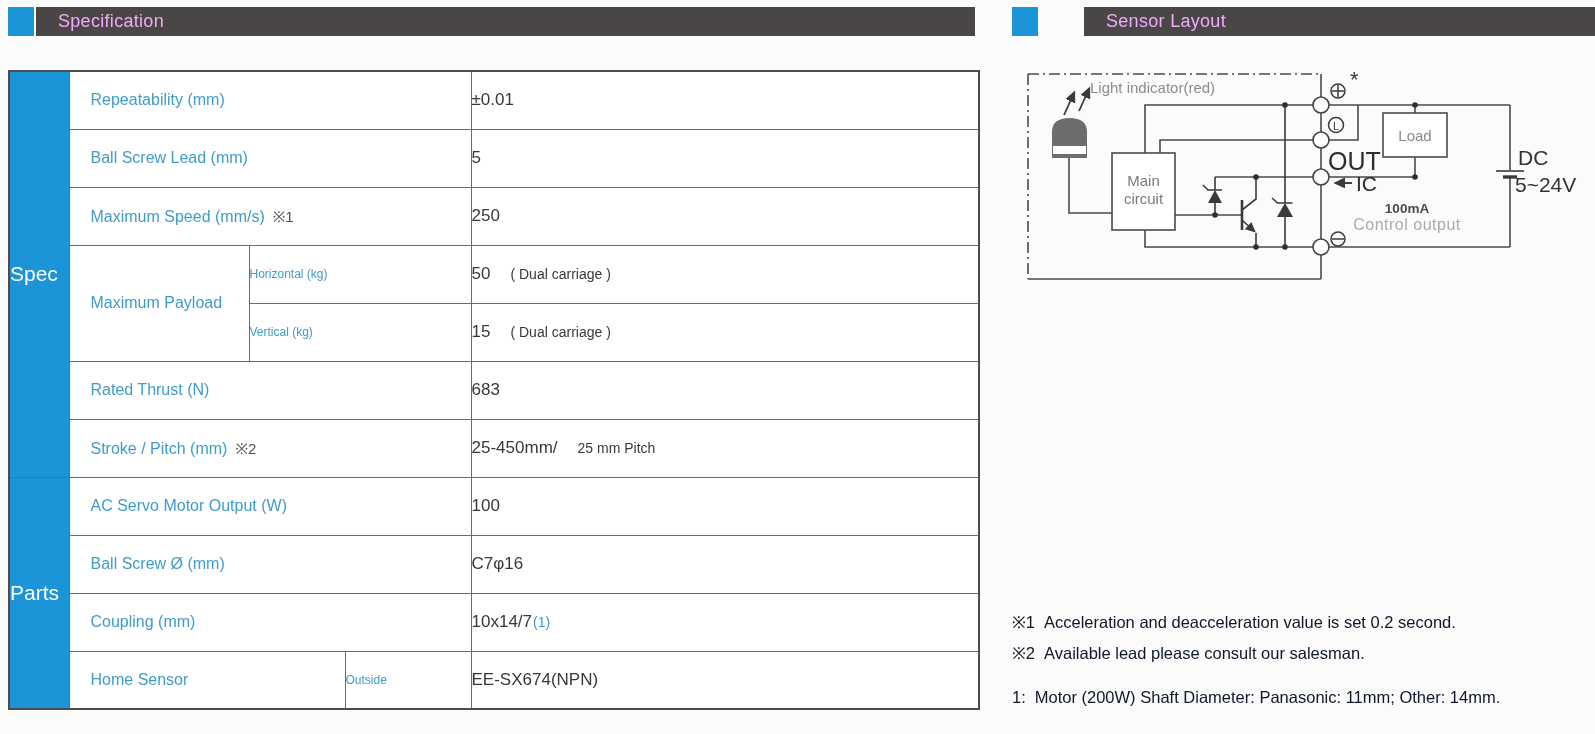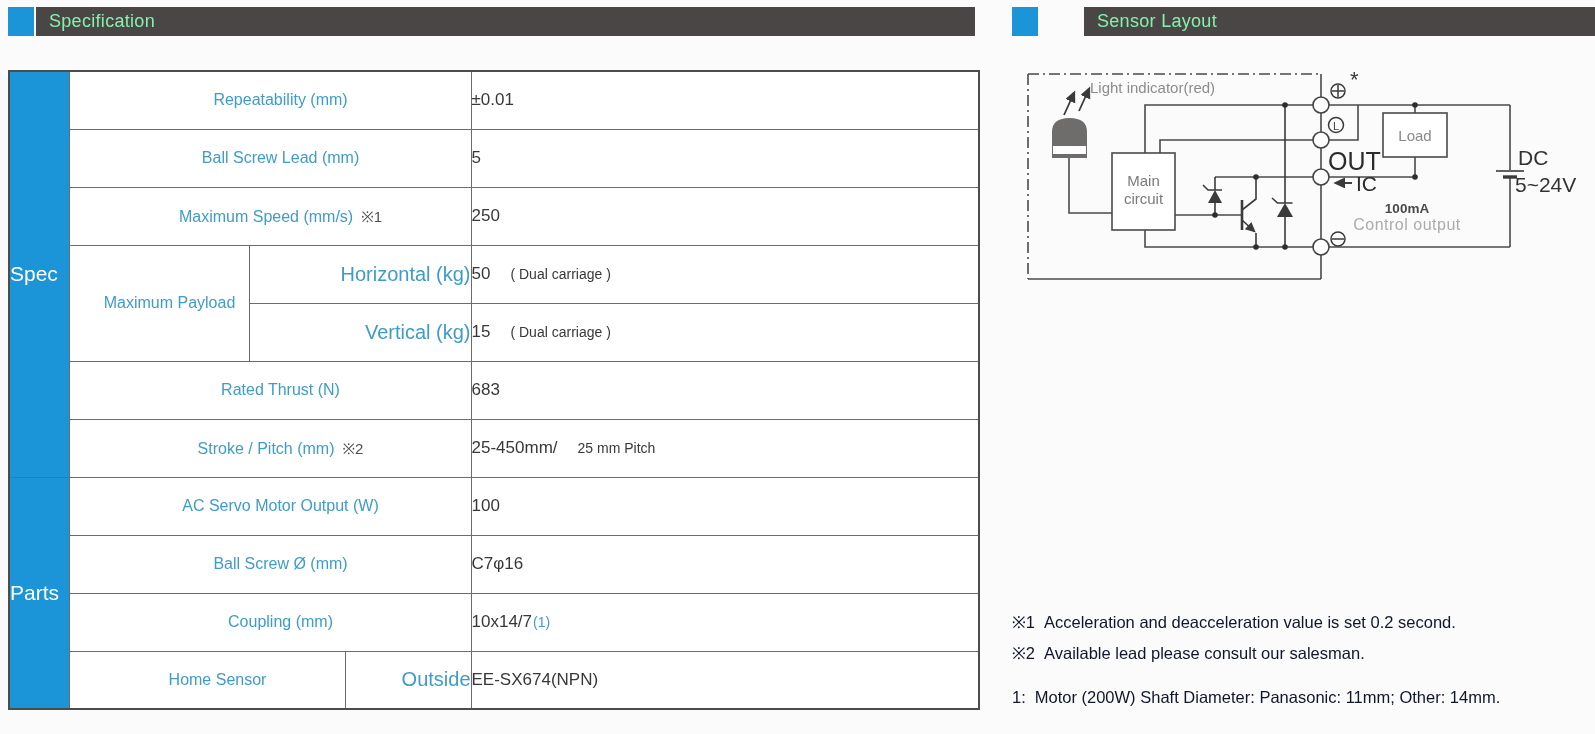--- a/index.html
+++ b/index.html
@@ -1,27 +1,27 @@
 <!DOCTYPE html>
 <html><head>
 <meta charset="utf-8">
 <style>
   * { margin:0; padding:0; box-sizing:border-box; }
   html,body { width:1595px; height:734px; background:#fbfbfb; font-family:"Liberation Sans", sans-serif; position:relative; overflow:hidden; }
 
   
   .hdr-accent { position:absolute; width:26px; height:29px; background:#1b94d8; top:7px; }
-  .hdr-bar { position:absolute; height:29px; background:#4a4645; top:7px; color:#86efac; font-size:18px; line-height:29px; padding-left:13px; letter-spacing:0.3px; }
+  .hdr-bar { position:absolute; height:29px; background:#4a4645; top:7px; color:#f0abfc; font-size:18px; line-height:29px; padding-left:22px; letter-spacing:0.3px; }
 
   
   table.spec { position:absolute; left:8px; top:70px; border-collapse:collapse; table-layout:fixed; width:970px; border:2px solid #4c4c4c; background:#fff; }
   table.spec td { border:1px solid #6b6b6b; height:58px; vertical-align:middle; }
   td.grp { background:#1b94d8; color:#fff; font-size:21px; text-align:left; }
-  td.lbl { color:#3f9cc9; font-size:16px; padding-left:21px; text-align:center;margin-top:44px; }
-  td.sub { color:#3f9cc9; font-size:20px; text-align:right; }
+  td.lbl { color:#3f9cc9; font-size:16px; padding-left:21px; text-align:left;margin-top:44px; }
+  td.sub { color:#3f9cc9; font-size:12px; text-align:left; }
   td.val { color:#383838; font-size:17px; text-align:left; }
   .ref { color:#4f4f4f; font-size:15px; margin-left:8px; }
   .vnote { font-size:14px; color:#383838; margin-left:20px; }
   .vnote--blue { color:#3f9cc9; font-size:14px; margin-left:1px; }
   .val--lg { font-size:19px; }
 
   
   svg.circuit { position:absolute; left:1005px; top:62px; }
   svg.circuit text { font-family:"Liberation Sans", sans-serif; }
 

